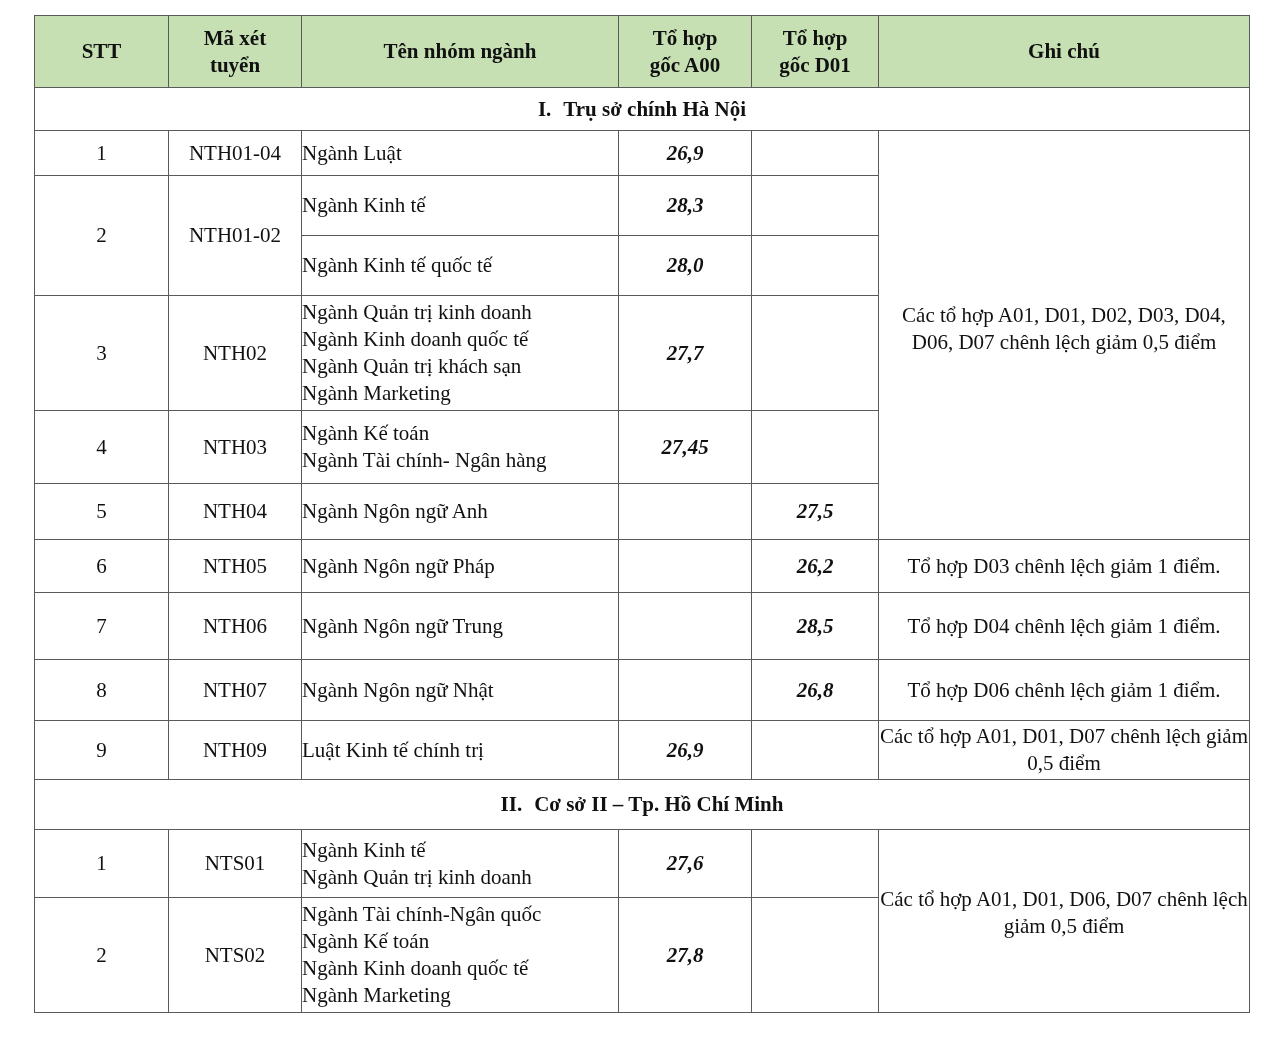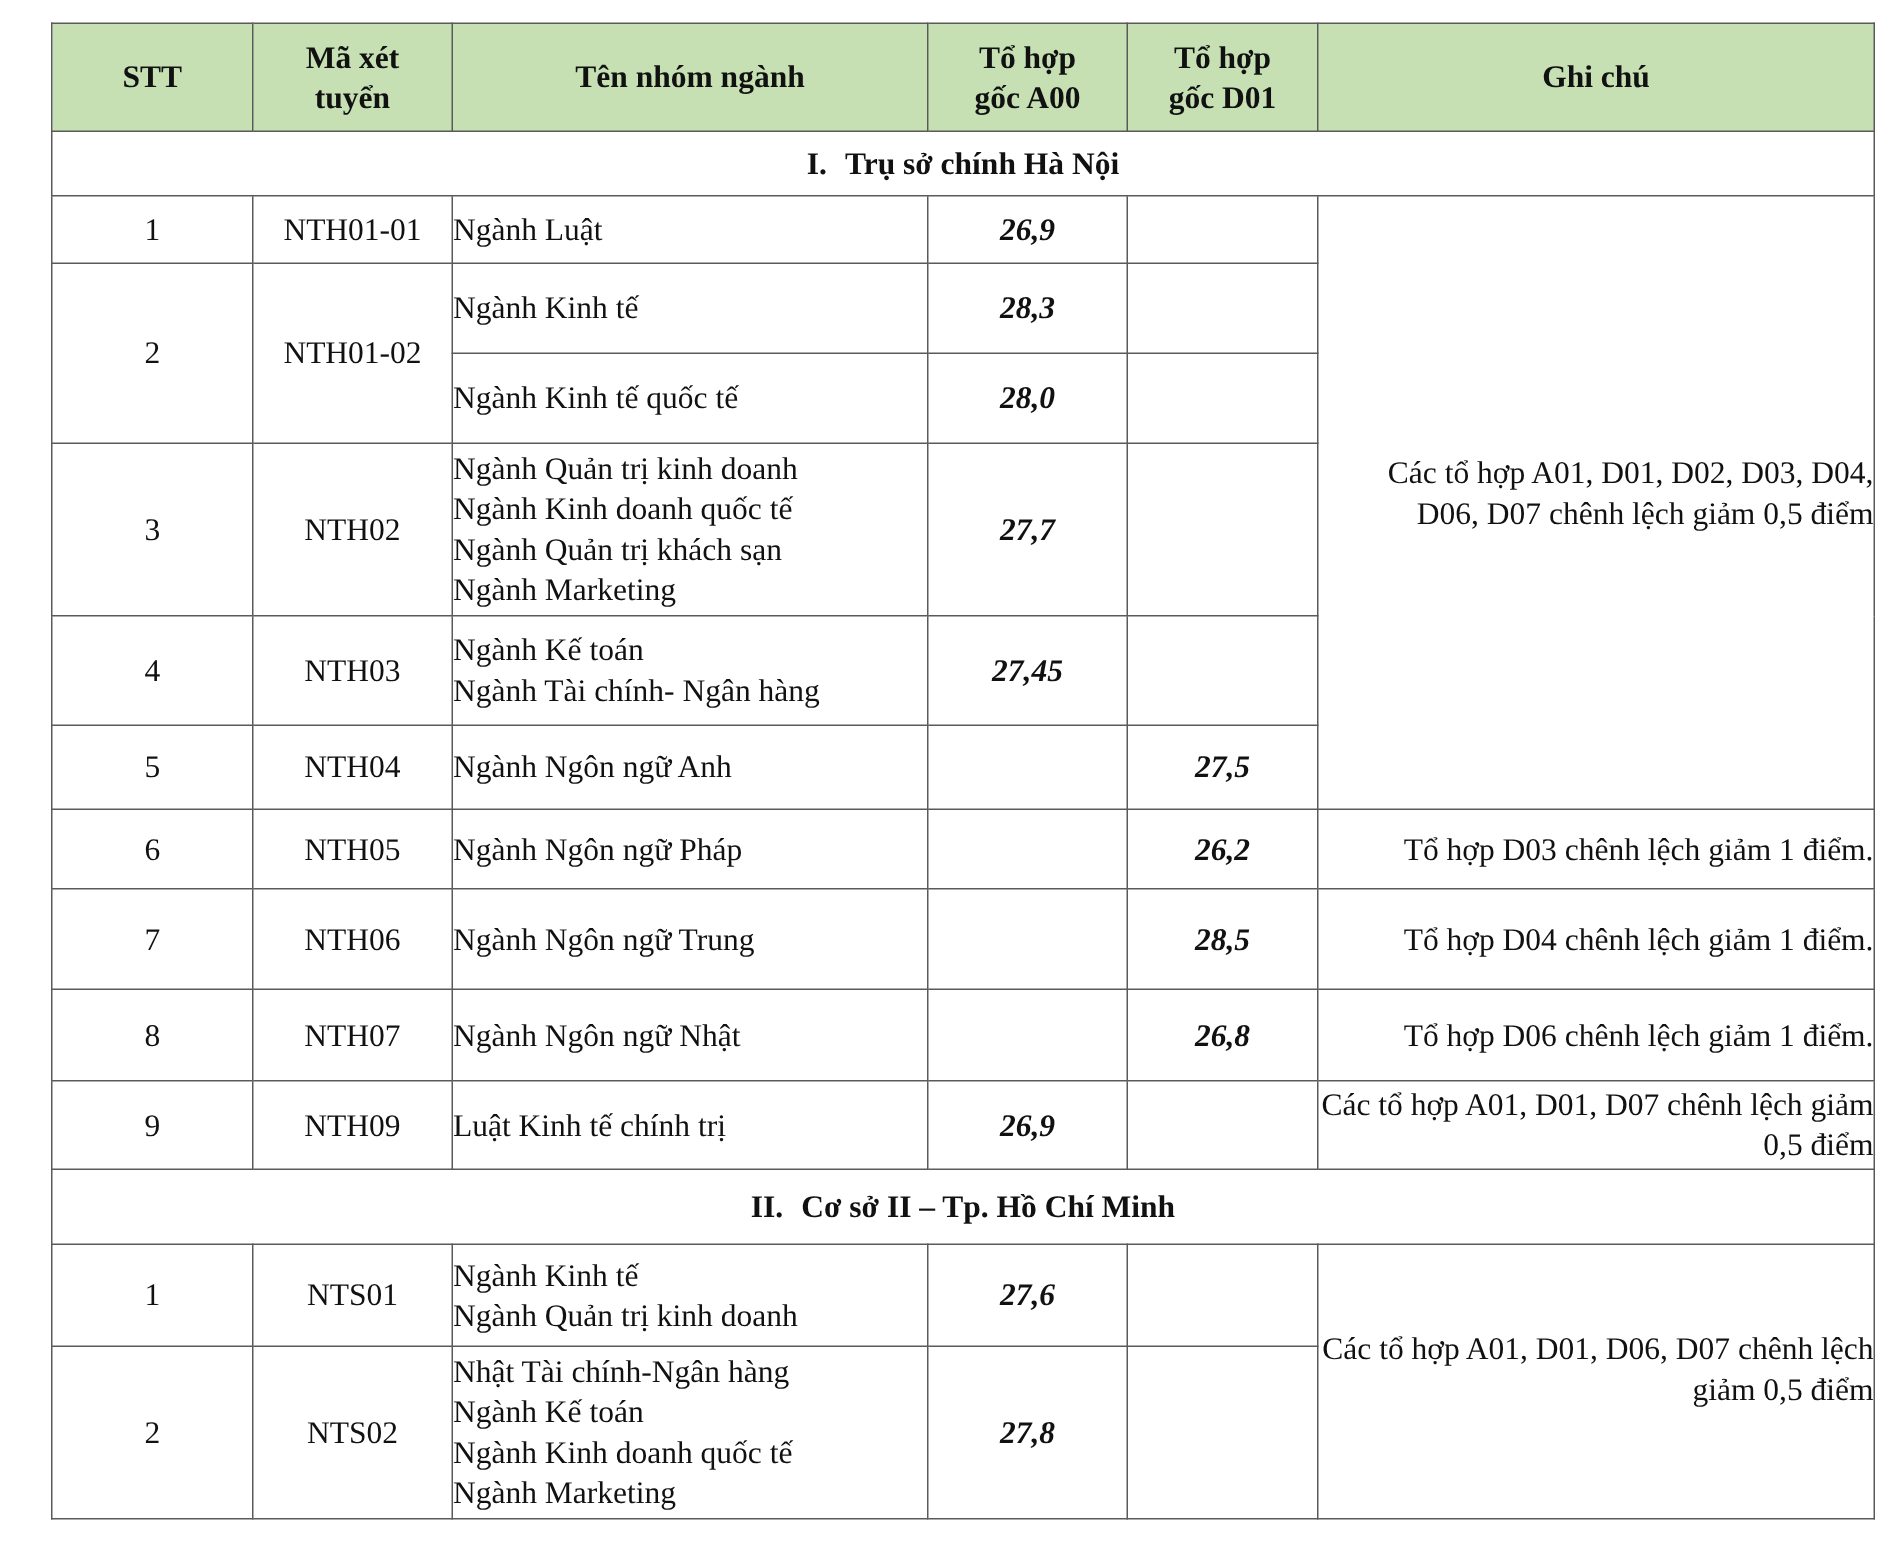--- a/index.html
+++ b/index.html
@@ -24,21 +24,21 @@
     height: 71px;
   }
   .section-row td {
     text-align: center; font-weight: bold; height: 42px; vertical-align: middle;
   }
   .section-row .roman { display: inline-block; margin-right: 12px; }
   td.c { text-align: center; vertical-align: middle; }
   td.name { text-align: left; vertical-align: middle; padding-left: 12px; margin-left: 19px; }
   td.name .line { display: block; }
   td.score { text-align: center; vertical-align: middle; font-weight: bold; font-style: italic; }
-  td.note { text-align: right; vertical-align: middle; padding-left: 3px; padding-right: 6px; font-size: 20px; line-height: 25px; }
+  td.note { text-align: center; vertical-align: middle; padding-left: 3px; padding-right: 6px; font-size: 20px; line-height: 25px; }
 </style>
 </head>
 <body>
 
 <table class="scores">
   <colgroup>
     <col style="width:134px">
     <col style="width:133px">
     <col style="width:317px">
     <col style="width:133px">
@@ -58,21 +58,21 @@
   <tbody>
 
     <tr class="section-row">
       <td colspan="6">
         <span class="roman">I.</span><span>Trụ sở chính Hà Nội</span>
       </td>
     </tr>
 
     <tr style="height:45px">
       <td class="c">1</td>
-      <td class="c">NTH01-01</td>
+      <td class="c">NTH01-04</td>
       <td class="name">
           <span class="line">Ngành Luật</span>
         </td>
       <td class="score">26,9</td>
       <td class="score"></td>
       <td class="note" rowspan="6">
           <div style="margin-top:-12px">Các tổ hợp A01, D01, D02, D03, D04, D06, D07 chênh lệch giảm 0,5 điểm</div>
         </td>
     </tr>
 
@@ -189,21 +189,21 @@
       <td class="score"></td>
       <td class="note" rowspan="2">
           <div style="margin-top:-16px">Các tổ hợp A01, D01, D06, D07 chênh lệch giảm 0,5 điểm</div>
         </td>
     </tr>
 
     <tr style="height:115px">
       <td class="c">2</td>
       <td class="c">NTS02</td>
       <td class="name">
-        <span class="line">Nhật Tài chính-Ngân hàng</span>
+        <span class="line">Ngành Tài chính-Ngân quốc</span>
         <span class="line">Ngành Kế toán</span>
         <span class="line">Ngành Kinh doanh quốc tế</span>
         <span class="line">Ngành Marketing</span>
       </td>
       <td class="score">27,8</td>
       <td class="score"></td>
     </tr>
   </tbody>
 </table>
 

